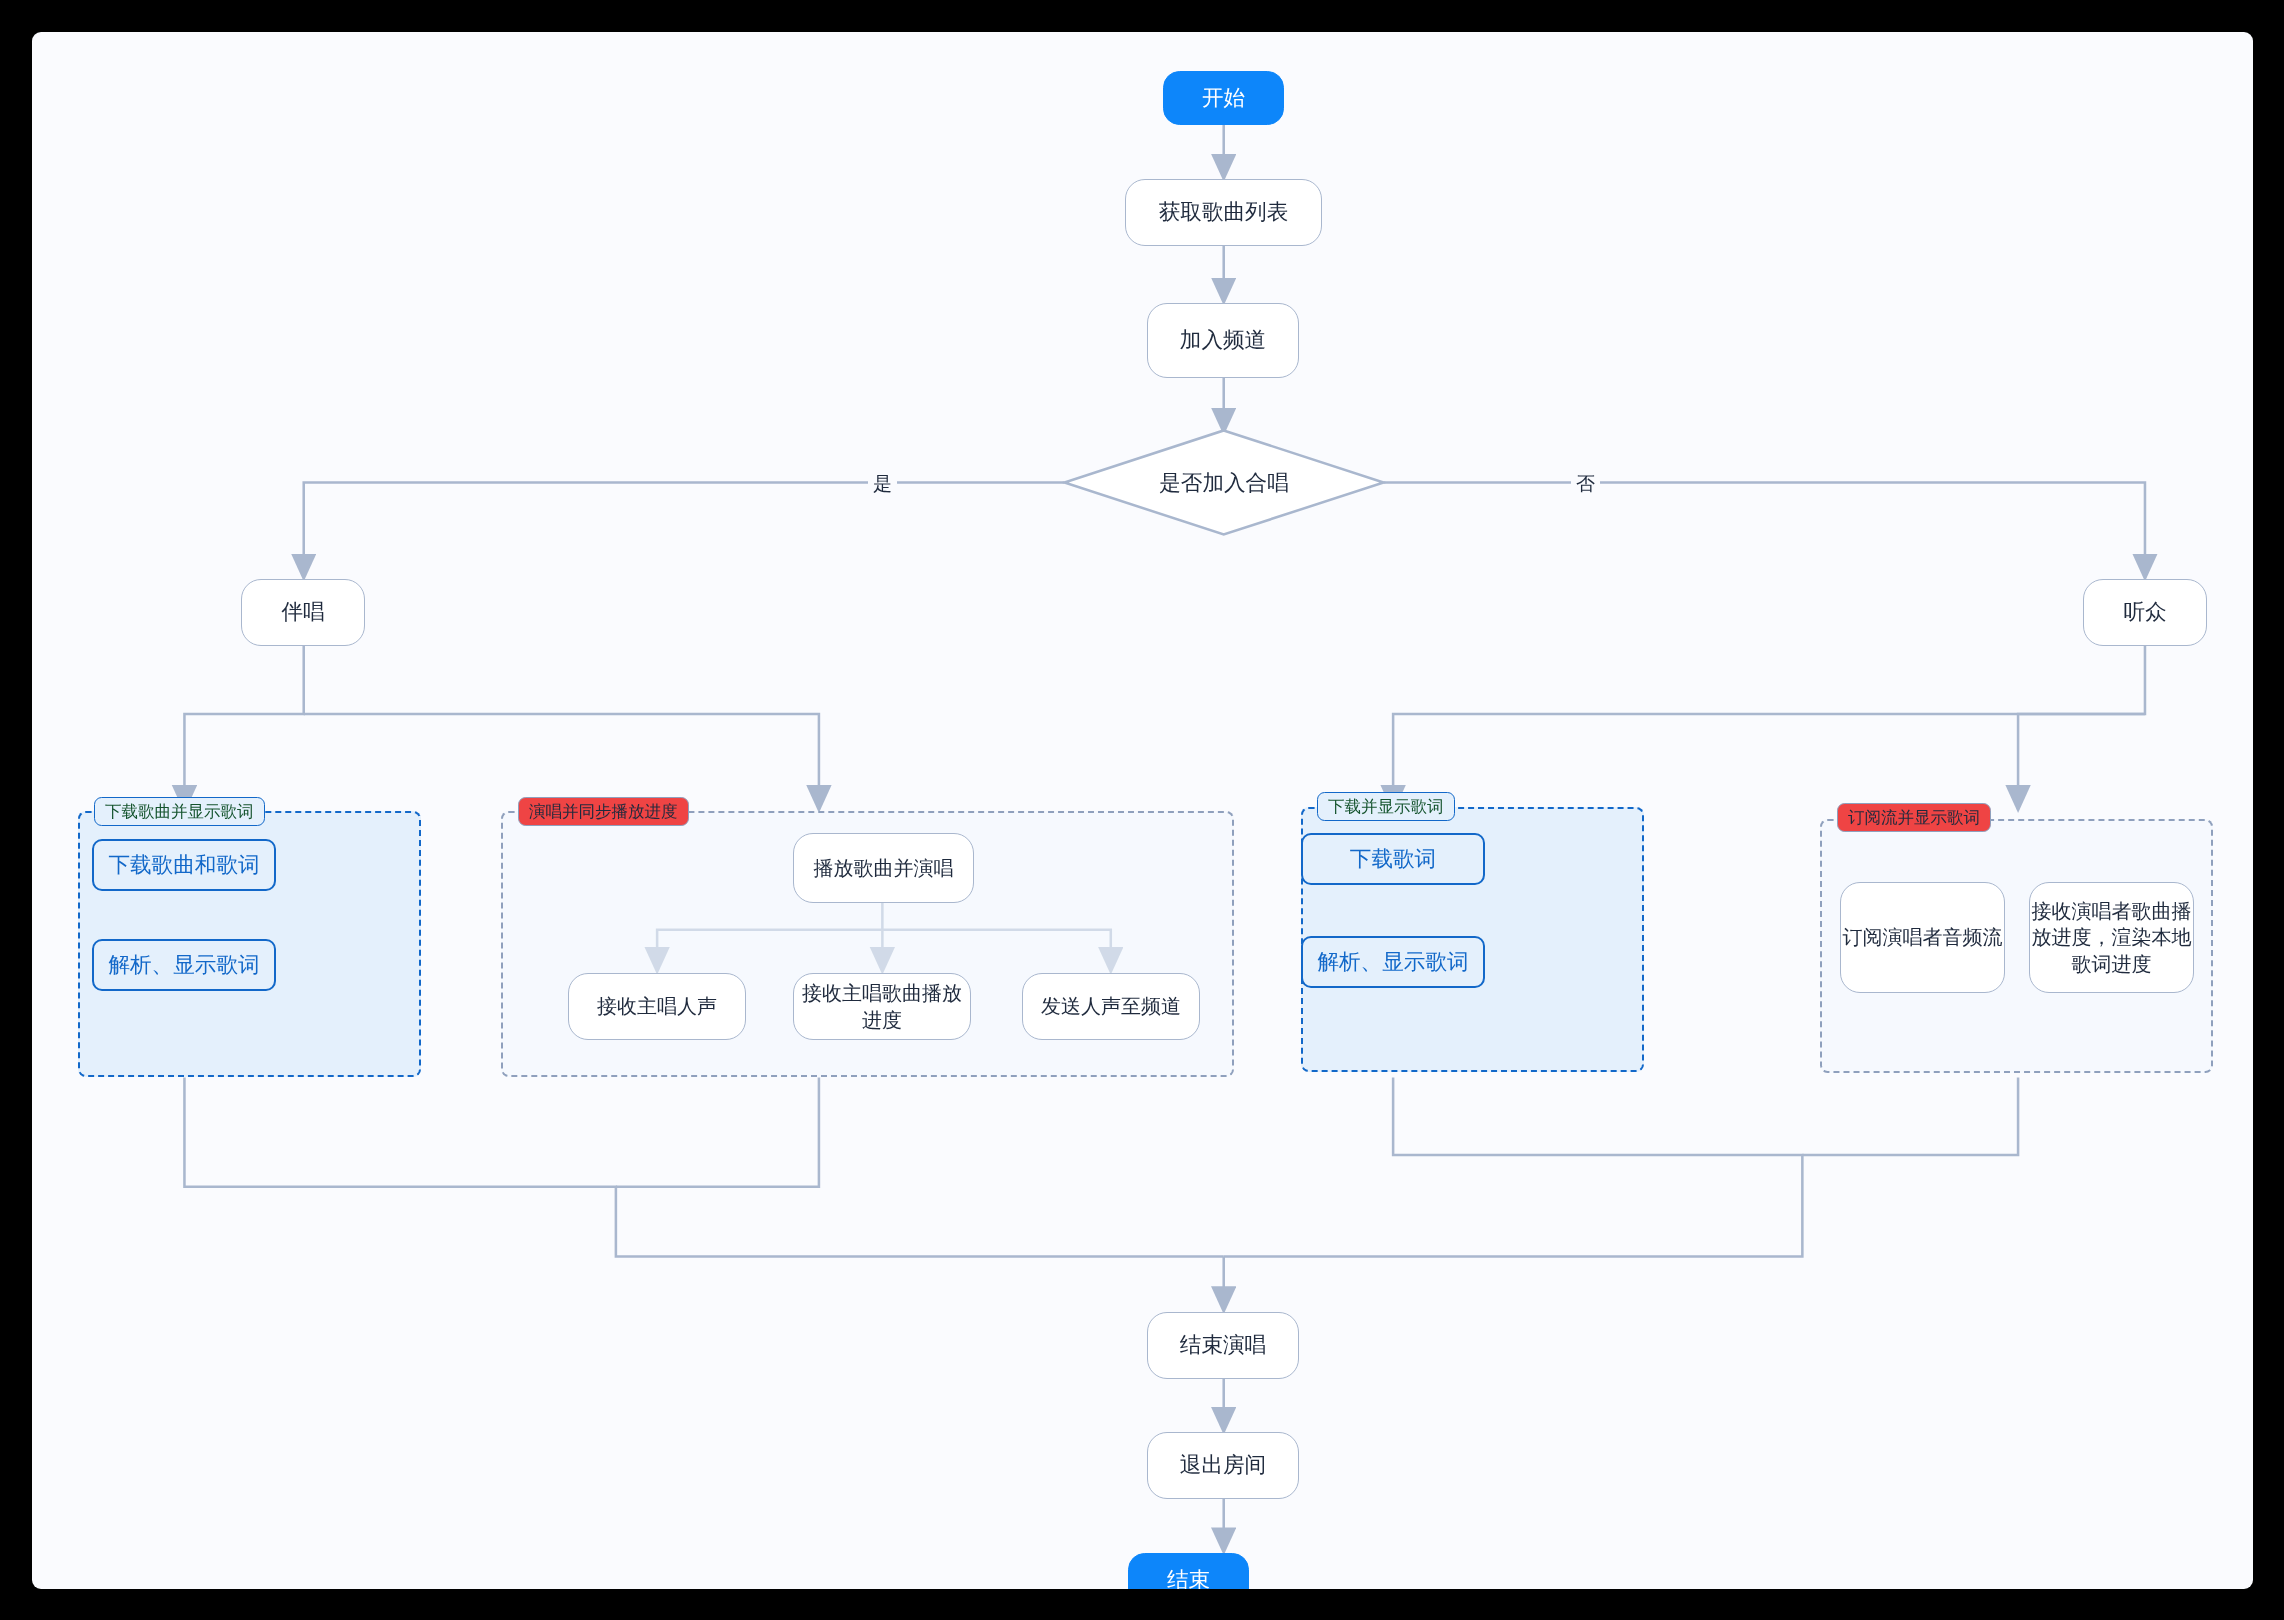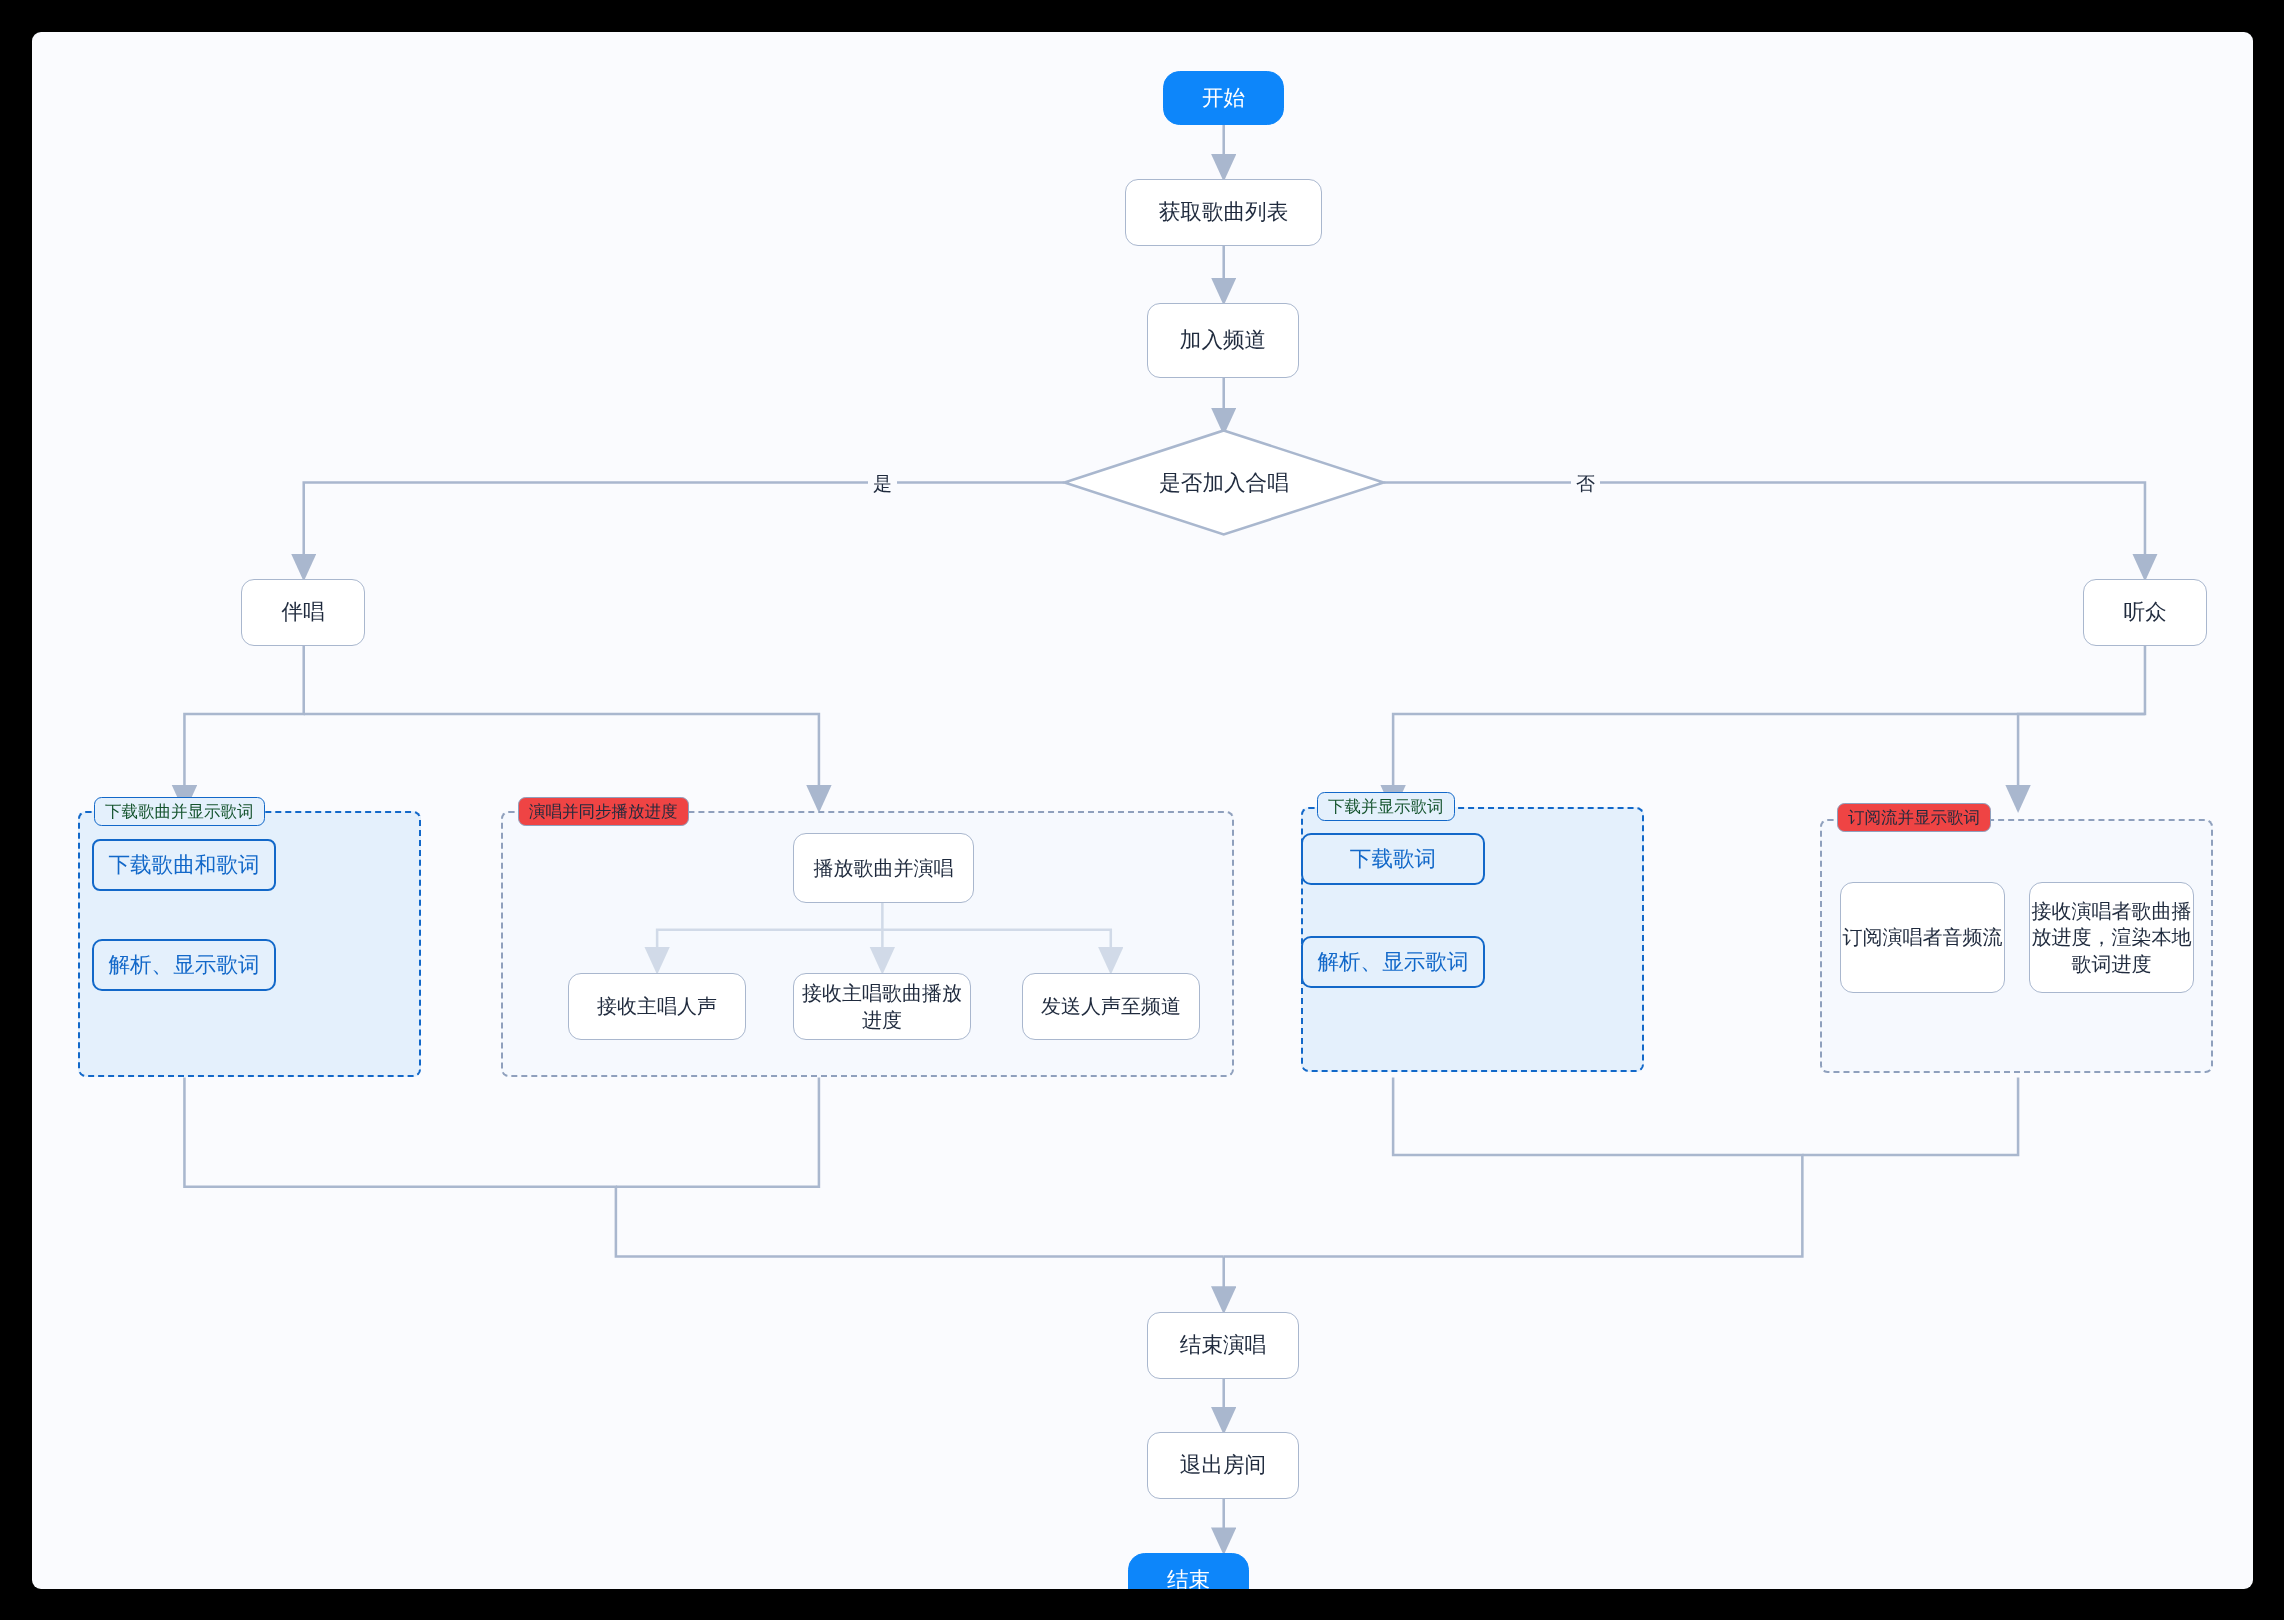--- a/index.html
+++ b/index.html
@@ -1,21 +1,21 @@
 <!DOCTYPE html>
 <html style="font-size:10px"><head>
 <meta charset="utf-8">
 <style>
   html,body{margin:0;padding:0;background:#000;}
   body{width:2284px;height:1620px;font-family:"Liberation Sans","DejaVu Sans",sans-serif;}
   #canvas{position:absolute;left:32px;top:32px;width:2221px;height:1557px;background:#fafbfe;border-radius:9px;overflow:hidden;}
   #svg{position:absolute;left:0;top:0;width:2221px;height:1557px;}
 
   .node{position:absolute;box-sizing:border-box;display:flex;align-items:center;justify-content:center;
-        text-align:center;border-radius:13px;line-height:1.32;}
+        text-align:center;border-radius:20px;line-height:1.32;}
 
   
   .proc{background:#ffffff;border:1.9px solid #a9b7ce;color:#1f2a3d;font-size:21.6px;}
   
   .term{background:#0d86fa;border:1.9px solid #0d86fa;color:#ffffff;font-size:21.6px;border-radius:16.5px;}
   
   .bluenode{background:#e4f0fc;border:2.5px solid #1268c9;color:#1268c9;font-size:21.6px;border-radius:10px;}
 
   
   .diamond-label{position:absolute;display:flex;align-items:center;justify-content:center;
@@ -106,21 +106,21 @@
   <div class="edge-label" style="left:836px;top:439px;">是</div>
   <div class="edge-label" style="left:1539px;top:439px;">否</div>
 
   <div class="node proc" style="left:209px;top:547px;width:124px;height:67px;">伴唱</div>
 
   <div class="node proc" style="left:2051px;top:547px;width:124px;height:67px;">听众</div>
 
   <div class="cluster blue" style="left:46px;top:779px;width:343px;height:266px;"></div>
   <div class="cluster-title blue" style="left:62px;top:765px;">下载歌曲并显示歌词</div>
 
-  <div class="node bluenode" style="left:60px;top:807px;width:184px;height:52px;border-radius:8px;">下载歌曲和歌词</div>
+  <div class="node bluenode" style="left:60px;top:807px;width:184px;height:52px;">下载歌曲和歌词</div>
   <div class="node bluenode" style="left:60px;top:907px;width:184px;height:52px;">解析、显示歌词</div>
 
   <div class="cluster gray" style="left:469px;top:779px;width:733px;height:266px;"></div>
   <div class="cluster-title gray" style="left:486px;top:765px;">演唱并同步播放进度</div>
 
   <div class="node proc" style="left:761px;top:801px;width:181px;height:70px;font-size:20px;">播放歌曲并演唱</div>
   <div class="node proc" style="left:536px;top:941px;width:178px;height:67px;font-size:20px;">接收主唱人声</div>
   <div class="node proc" style="left:761px;top:941px;width:178px;height:67px;font-size:20px;">接收主唱歌曲播放进度</div>
   <div class="node proc" style="left:990px;top:941px;width:178px;height:67px;font-size:20px;">发送人声至频道</div>
 

